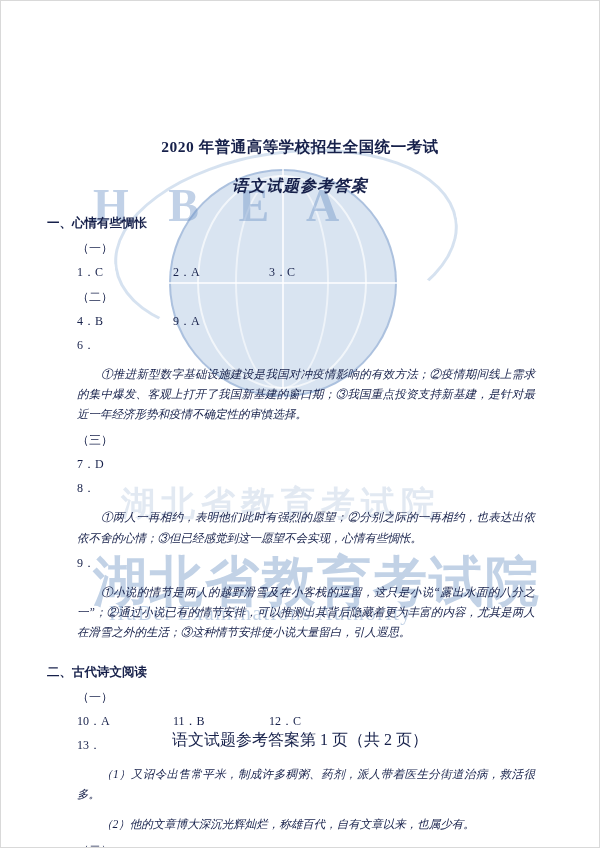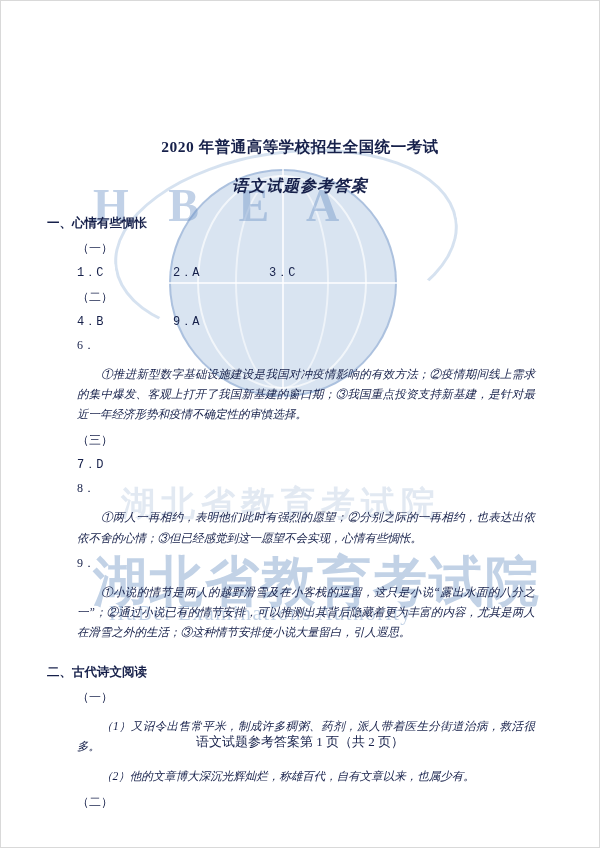--- a/index.html
+++ b/index.html
@@ -173,21 +173,20 @@
   }
   .ans-row {
     font-size: 12px;
     margin-top: 7px;
     margin-left: 12px;
     color: #16204a;
     display: flex;
   }
   .ans-row .cell {
     display: inline-block;
-    font-family: Liberation Mono, monospace;
   }
   .ans-row .c1 { width: 96px; }
   .ans-row .c2 { width: 96px; }
   .num-line {
     font-size: 12px;
     margin-top: 7px;
     margin-left: 12px;
     color: #16204a;
   }
   .para {
@@ -201,21 +200,21 @@
   }
   .para.indent {
     text-indent: 24px;
   }
   .footer {
     position: absolute;
     left: 0;
     right: 0;
     bottom: 96px;
     text-align: center;
-    font-size: 13px;
+    font-size: 16px;
     color: #16204a;
     z-index: 2;
   }
 </style>
 </head>
 <body>
 
 <div class="page">
 
   <div class="wm-layer">
@@ -258,20 +257,26 @@
       <span class="cell c1">7．D</span>
     </div>
     <div class="num-line">8．</div>
     <div class="para indent">①两人一再相约，表明他们此时有强烈的愿望；②分别之际的一再相约，也表达出依依不舍的心情；③但已经感觉到这一愿望不会实现，心情有些惆怅。</div>
     <div class="num-line">9．</div>
     <div class="para indent">①小说的情节是两人的越野滑雪及在小客栈的逗留，这只是小说“露出水面的八分之一”；②通过小说已有的情节安排，可以推测出其背后隐藏着更为丰富的内容，尤其是两人在滑雪之外的生活；③这种情节安排使小说大量留白，引人遐思。</div>
 
     <div class="sec-head second">二、古代诗文阅读</div>
 
     <div class="sub-head">（一）</div>
+    <div class="ans-row">
+      <span class="cell c1">10．A</span>
+      <span class="cell c2">11．B</span>
+      <span class="cell">12．C</span>
+    </div>
+    <div class="num-line">13．</div>
     <div class="para indent">（1）又诏令出售常平米，制成许多稠粥、药剂，派人带着医生分街道治病，救活很多。</div>
     <div class="para indent">（2）他的文章博大深沉光辉灿烂，称雄百代，自有文章以来，也属少有。</div>
 
     <div class="sub-head">（二）</div>
 
   </div>
 
   <div class="footer">语文试题参考答案第 1 页（共 2 页）</div>
 
 </div>

